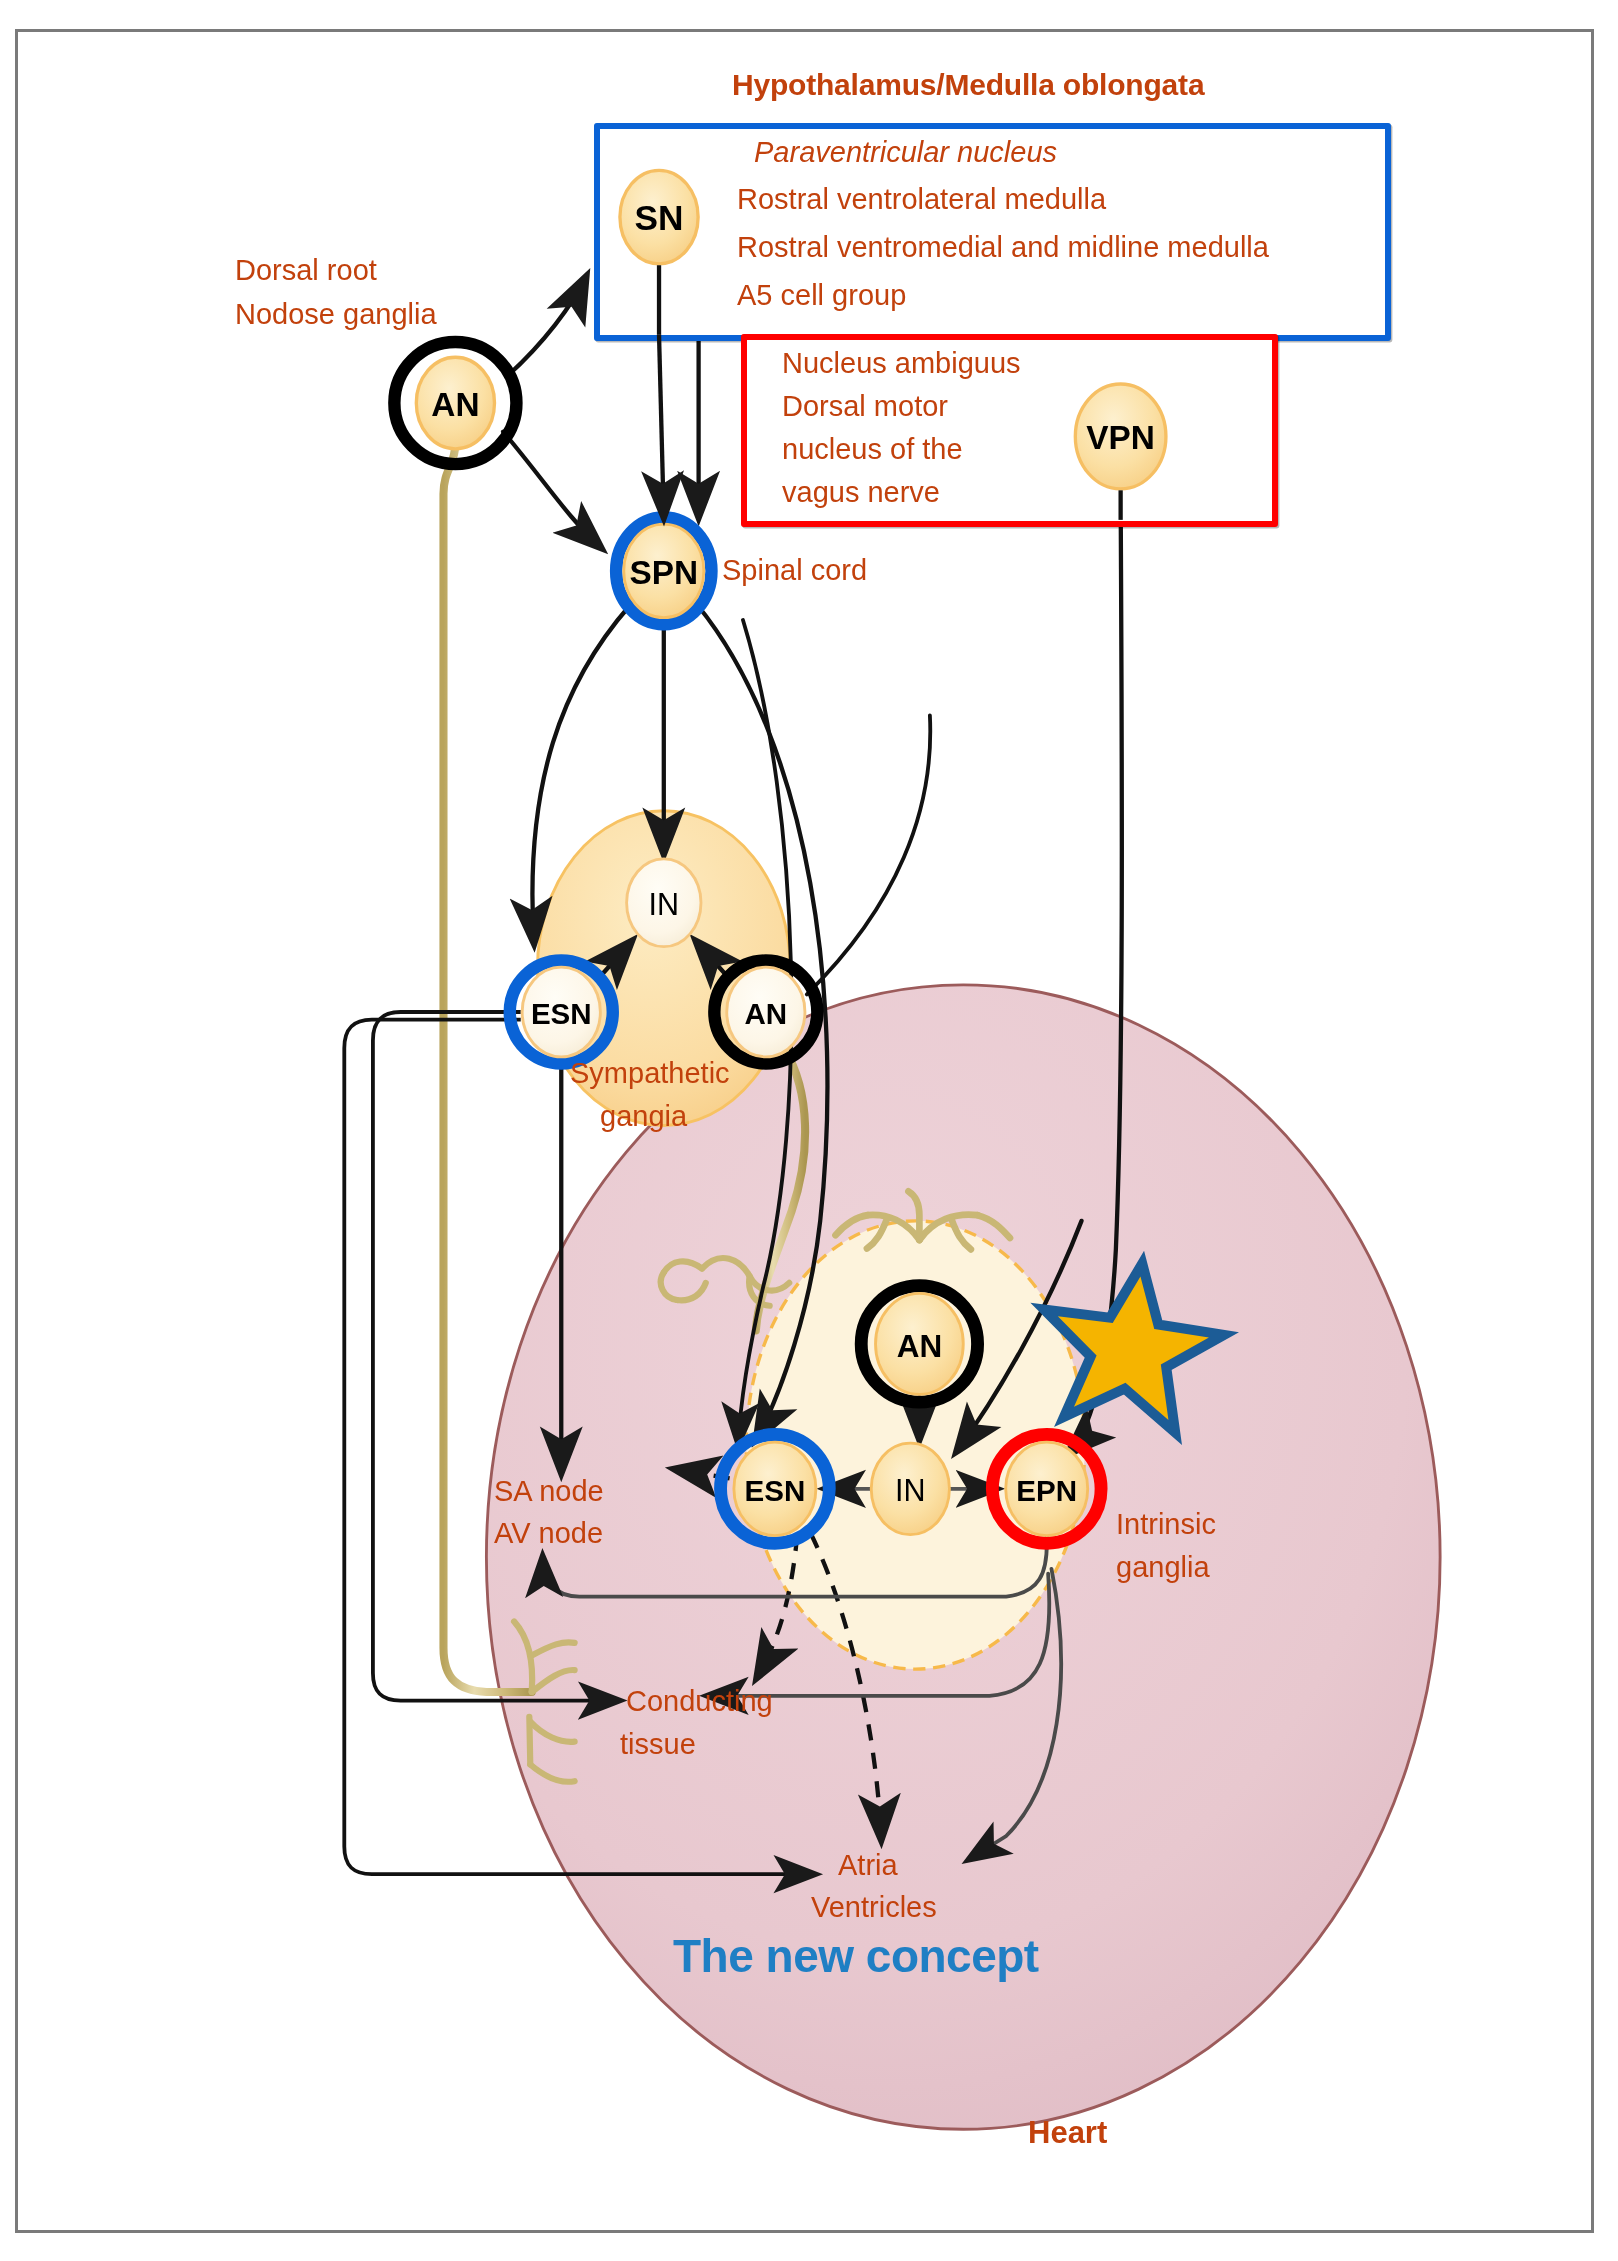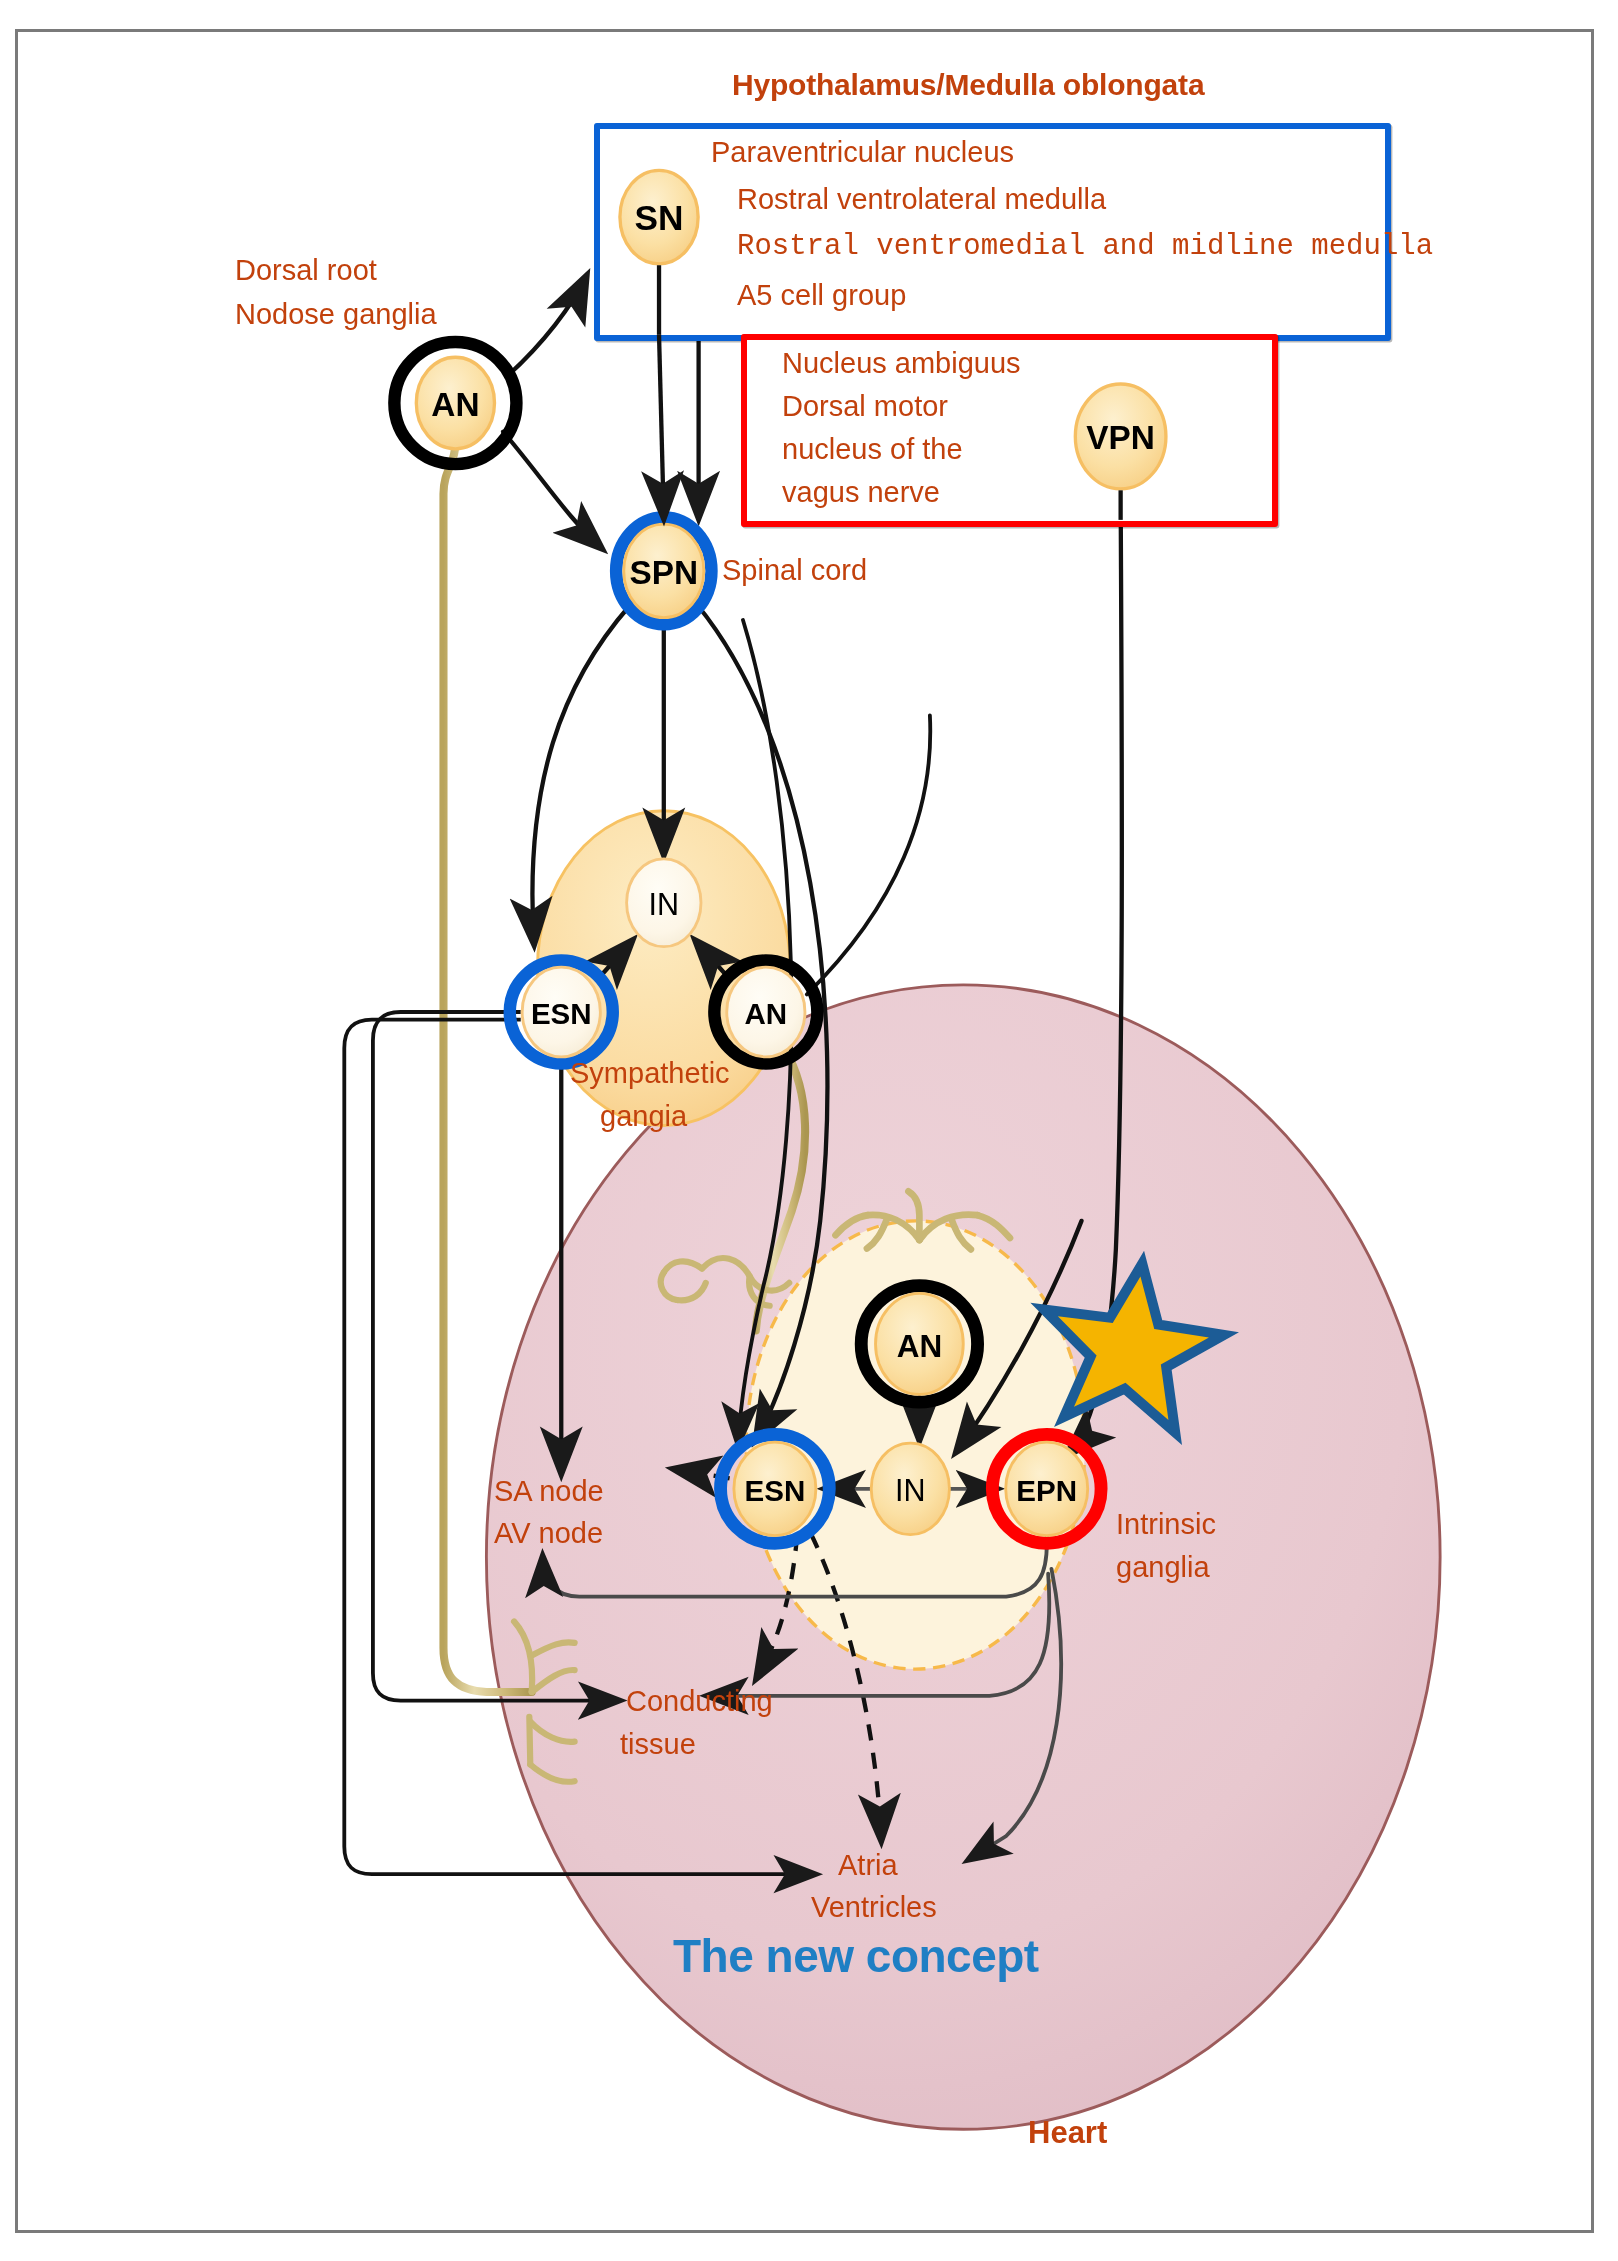--- a/index.html
+++ b/index.html
@@ -242,23 +242,23 @@
 
     <g transform="translate(2370,2830) rotate(8) scale(1.0)">
       <path d="M0,-155 L44,-50 L160,-48 L68,22 L100,135 L0,70 L-100,135 L-68,22 L-160,-48 L-44,-50 Z" fill="#f5b400" stroke="#1c5c96" stroke-width="42" stroke-linejoin="miter"></path>
       <path d="M0,-155 L44,-50 L160,-48 L68,22 L100,135 L0,70 L-100,135 L-68,22 L-160,-48 L-44,-50 Z" fill="#f5b400" stroke="none"></path>
     </g>
   </svg>
 
   <div style="position:absolute;left:594px;top:123px;width:785px;height:206px;
               border:6.7px solid #0a63d6;background:#fff;border-radius:2.9px;
               box-shadow:1.4px 1.4px 0 rgba(0,0,0,.28);"></div>
-  <div class="txt boxline" style="left:711px;top:135px;">Paraventricular nucleus</div>
+  <div class="txt boxline" style="left:754px;top:135px;font-style:italic;">Paraventricular nucleus</div>
   <div class="txt boxline" style="left:737px;top:182px;">Rostral ventrolateral medulla</div>
-  <div class="txt boxline" style="left:737px;top:230px;font-family:Liberation Mono, monospace;">Rostral ventromedial and midline medulla</div>
+  <div class="txt boxline" style="left:737px;top:230px;">Rostral ventromedial and midline medulla</div>
   <div class="txt boxline" style="left:737px;top:278px;">A5 cell group</div>
 
   <div style="position:absolute;left:741px;top:334px;width:525px;height:181px;
               border:6.7px solid #ff0000;background:#fff;border-radius:2.9px;
               box-shadow:1.4px 1.4px 0 rgba(0,0,0,.28);"></div>
   <div class="txt boxline" style="left:782px;top:346px;">Nucleus ambiguus</div>
   <div class="txt boxline" style="left:782px;top:389px;">Dorsal motor</div>
   <div class="txt boxline" style="left:782px;top:432px;">nucleus of the</div>
   <div class="txt boxline" style="left:782px;top:475px;">vagus nerve</div>
 

